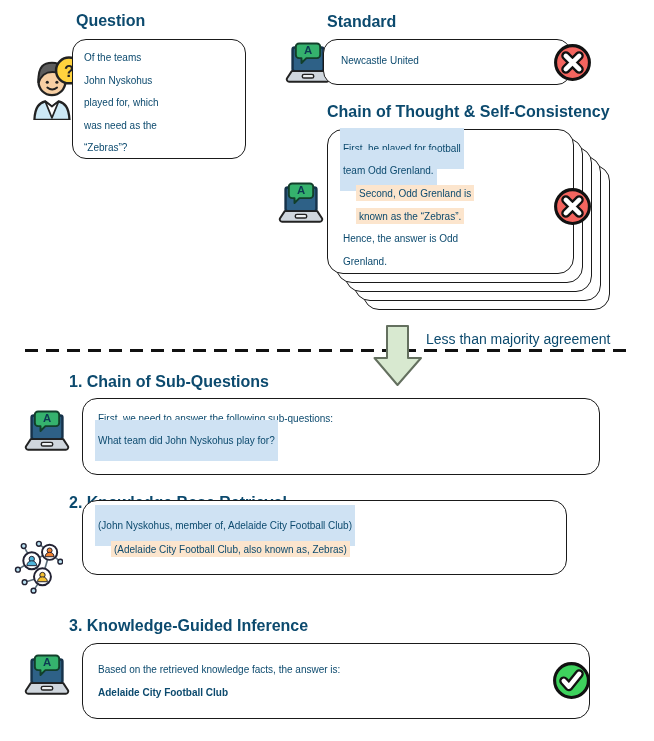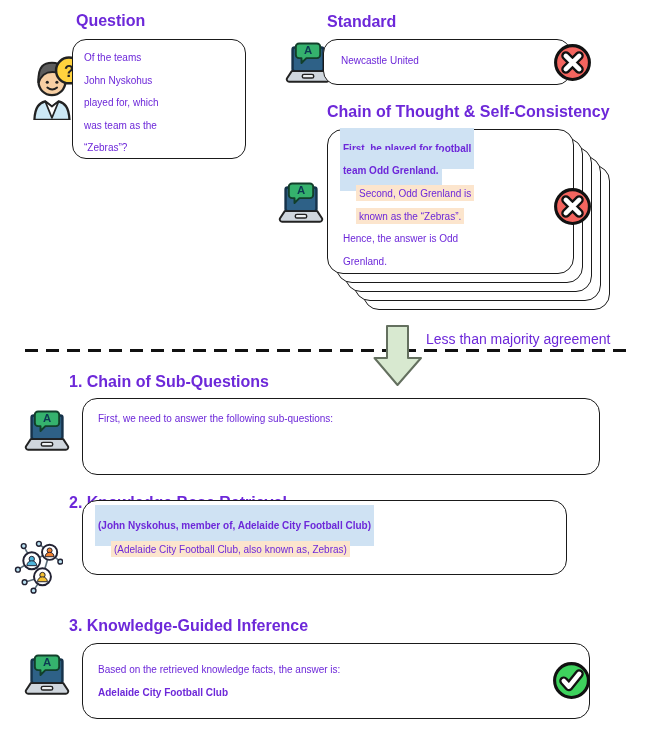--- a/index.html
+++ b/index.html
@@ -1,22 +1,22 @@
 <!DOCTYPE html>
 <html><head>
 <meta charset="utf-8">
 <style>
   html,body{margin:0;padding:0;background:#fff;}
   .canvas{position:relative;width:654px;height:741px;background:#fff;overflow:hidden;
-          font-family:"Liberation Sans",sans-serif;color:#6d28d9;}
+          font-family:"Liberation Sans",sans-serif;color:#0c4a6e;}
   .heading{position:absolute;font-size:16px;font-weight:bold;white-space:nowrap;}
   .box{position:absolute;background:#fff;border:1.8px solid #1a1a1a;border-radius:15px;box-sizing:border-box;}
   .body-text{font-size:10px;}
   .line{white-space:nowrap;}
-  .hl-blue{background:#cfe2f3;padding:15px 3px;font-weight:bold;}
+  .hl-blue{background:#cfe2f3;padding:15px 3px;}
   .hl-orange{background:#fce5cd;padding:2.5px 3px;margin-left:16px;}
   .hl-none{padding:2.5px 3px;margin-top:32px;}
   .bold{font-weight:bold;}
   .badge{position:absolute;width:41px;height:41px;z-index:6;}
   .icon-abs{position:absolute;}
   .card{position:absolute;width:247px;height:145px;background:#fff;border:1.8px solid #1a1a1a;border-radius:16px;box-sizing:border-box;}
   .dashed{position:absolute;left:25px;top:349px;width:604px;height:3px;
           background:repeating-linear-gradient(90deg,#111 0 13px,transparent 13px 21px);}
   .arrow-label{position:absolute;left:426px;top:331px;font-size:14px;white-space:nowrap;}
 </style>
@@ -36,21 +36,21 @@
     <circle cx="31.8" cy="25.5" r="1.5" fill="#222"></circle>
     <path d="M22.5 30.5 Q27.3 34.5 32 30.5" fill="none" stroke="#222" stroke-width="1.8" stroke-linecap="round"></path>
     <circle cx="43.5" cy="14" r="12.5" fill="#ffd33e" stroke="#222" stroke-width="2.4"></circle>
     <text x="43.5" y="20" text-anchor="middle" font-size="16" font-weight="bold" fill="#222">?</text>
   </svg>
 
   <div class="box body-text" style="left:72px;top:39px;width:174px;height:120px;padding:7px 0 0 11px;line-height:22.5px;border-radius:14px;">
     <div class="line">Of the teams</div>
     <div class="line">John Nyskohus</div>
     <div class="line">played for, which</div>
-    <div class="line">was team as the</div>
+    <div class="line">was need as the</div>
     <div class="line">“Zebras”?</div>
   </div>
 
   <div class="heading" style="left:327px;top:13px;">Standard</div>
 
   <svg class="icon-abs" style="left:282px;top:40px;" width="52" height="46" viewBox="0 0 64 56">
     <rect x="13" y="9" width="38" height="29" rx="2.5" fill="#2e6187" stroke="#16324a" stroke-width="3"></rect>
     <path d="M21 4 h22 a4 4 0 0 1 4 4 v10 a4 4 0 0 1 -4 4 h-13 l-6 6 v-6 h-3 a4 4 0 0 1 -4 -4 V8 a4 4 0 0 1 4 -4 z" fill="#35b26d" stroke="#123f2b" stroke-width="2.4" stroke-linejoin="round"></path>
     <text x="32" y="17.5" text-anchor="middle" font-size="14" font-weight="bold" fill="#0c3a52">A</text>
     <path d="M12 38 h40 l6 9 a3 3 0 0 1 -3 4 H9 a3 3 0 0 1 -3 -4 z" fill="#cfd6dd" stroke="#222" stroke-width="2.4" stroke-linejoin="round"></path>
@@ -109,20 +109,21 @@
   <svg class="icon-abs" style="left:21px;top:408px;" width="52" height="46" viewBox="0 0 64 56">
     <rect x="13" y="9" width="38" height="29" rx="2.5" fill="#2e6187" stroke="#16324a" stroke-width="3"></rect>
     <path d="M21 4 h22 a4 4 0 0 1 4 4 v10 a4 4 0 0 1 -4 4 h-13 l-6 6 v-6 h-3 a4 4 0 0 1 -4 -4 V8 a4 4 0 0 1 4 -4 z" fill="#35b26d" stroke="#123f2b" stroke-width="2.4" stroke-linejoin="round"></path>
     <text x="32" y="17.5" text-anchor="middle" font-size="14" font-weight="bold" fill="#0c3a52">A</text>
     <path d="M12 38 h40 l6 9 a3 3 0 0 1 -3 4 H9 a3 3 0 0 1 -3 -4 z" fill="#cfd6dd" stroke="#222" stroke-width="2.4" stroke-linejoin="round"></path>
     <rect x="25" y="42" width="14" height="4.5" rx="2" fill="#eef1f3" stroke="#222" stroke-width="1.8"></rect>
   </svg>
 
   <div class="box body-text" style="left:82px;top:398px;width:518px;height:77px;padding:7px 0 0 12px;line-height:23.4px;">
     <div class="line"><span class="hl-none">First, we need to answer the following sub-questions:</span></div>
+    <div class="line"><span class="hl-blue">What team did John Nyskohus play for?</span></div>
   </div>
 
   <div class="heading" style="left:69px;top:494px;">2. Knowledge Base Retrieval</div>
 
   <svg class="icon-abs" style="left:13px;top:540px;" width="50" height="54" viewBox="0 0 56 60">
     <g stroke="#5a6b78" stroke-width="1.8">
       <line x1="21" y1="23" x2="41" y2="14"></line>
       <line x1="21" y1="23" x2="33" y2="41"></line>
       <line x1="41" y1="14" x2="33" y2="41"></line>
       <line x1="21" y1="23" x2="12" y2="6.5"></line>

